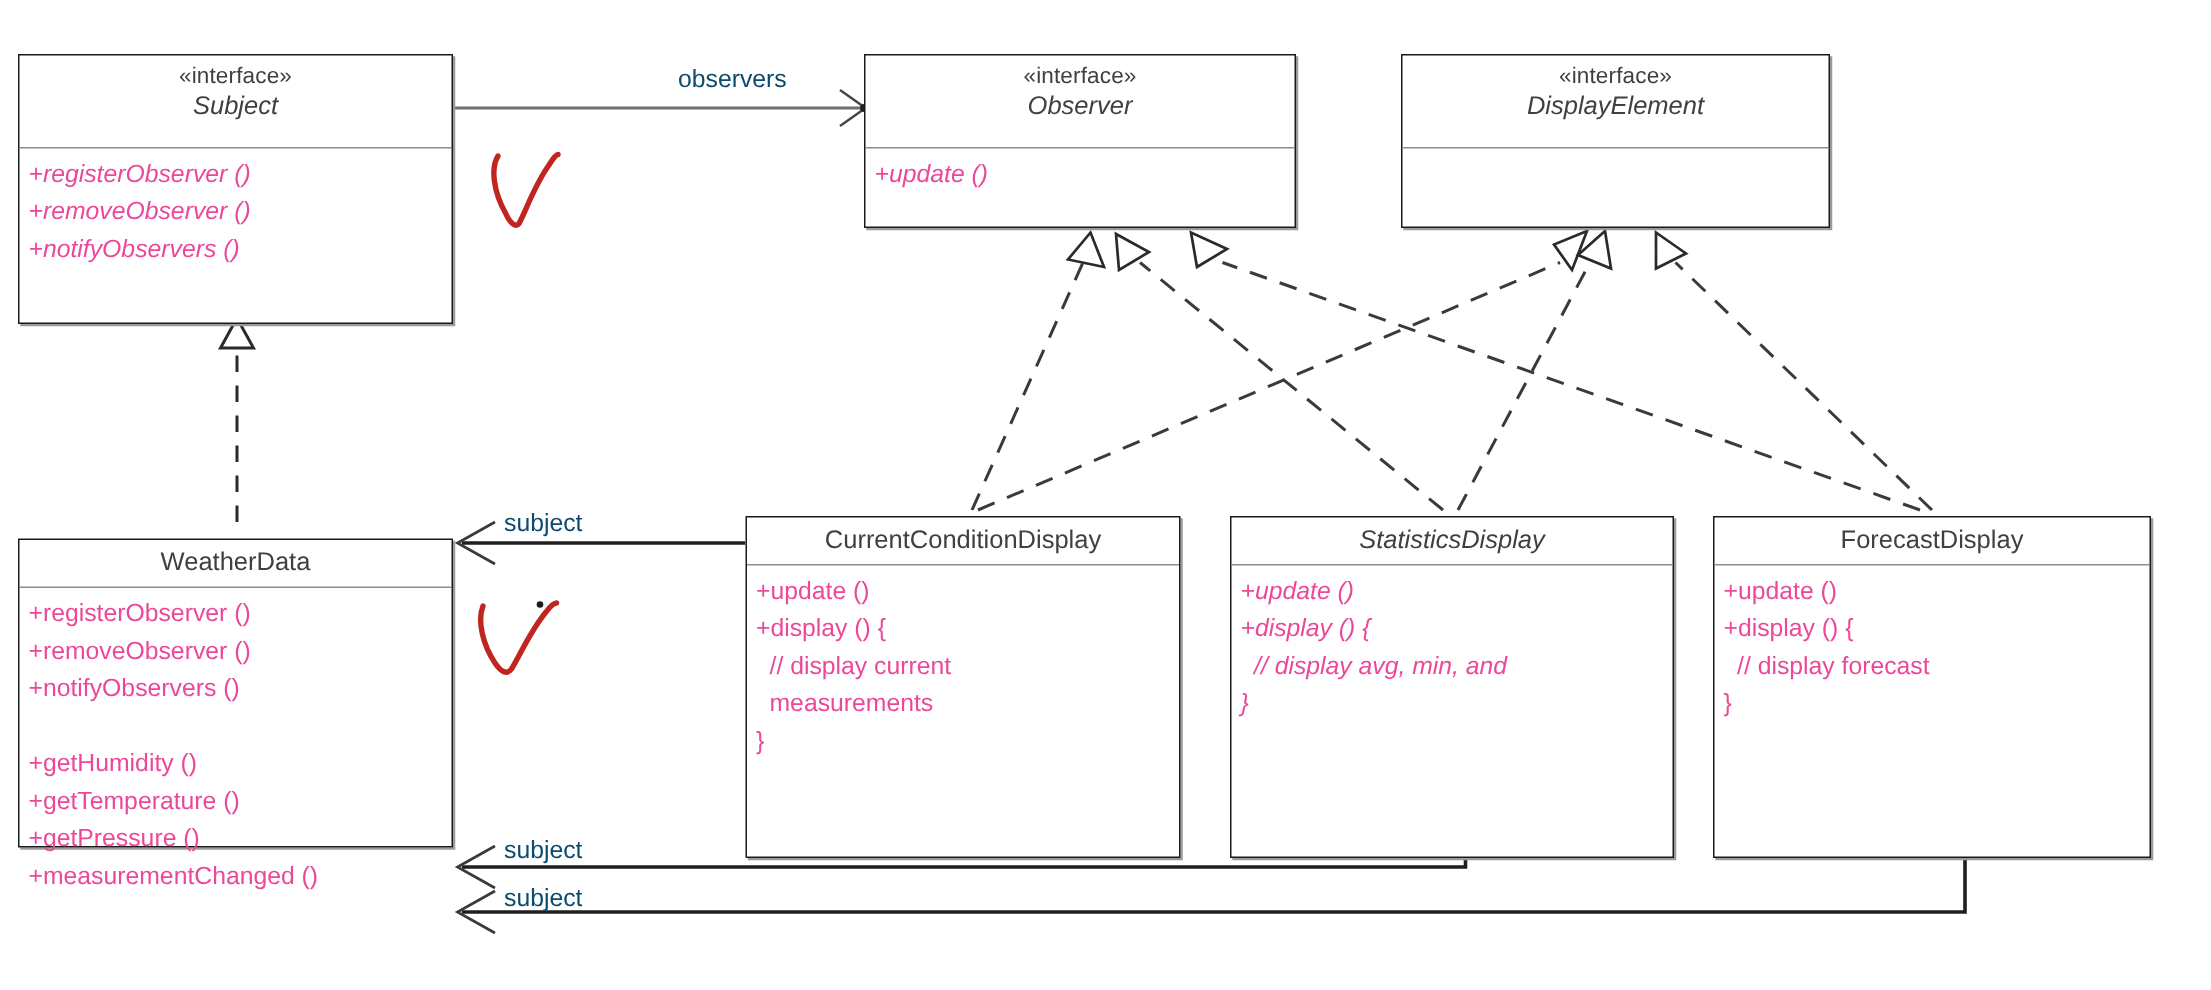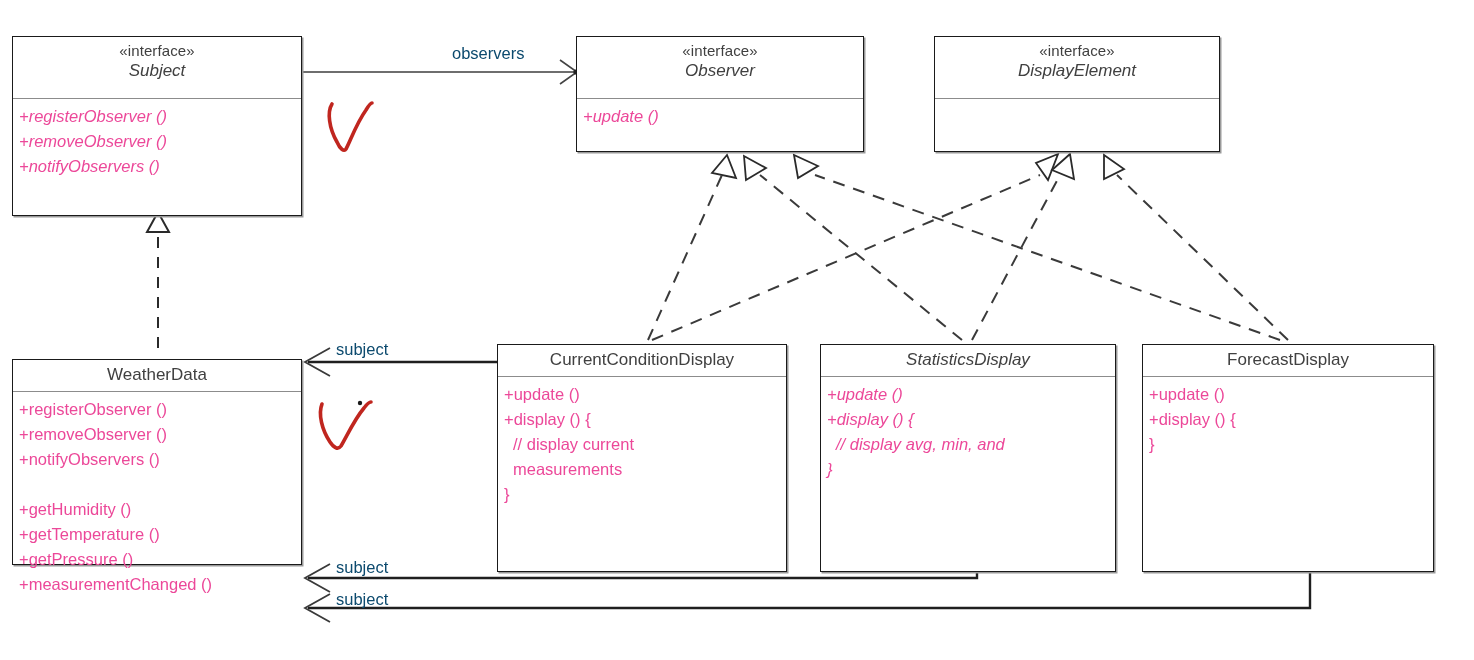--- a/index.html
+++ b/index.html
@@ -229,20 +229,21 @@
     </div>
   </div>
 
   <div class="uml-box" style="left:1142px; top:344px; width:292px; height:228px;">
     <div class="uml-head" style="height:32px;">
       <span class="cls-name">ForecastDisplay</span>
     </div>
     <div class="uml-body">
       <div class="member">+update ()</div>
       <div class="member">+display () {</div>
+      <div class="member indent">// display forecast</div>
       <div class="member">}</div>
     </div>
   </div>
 
   <div class="edge-label" style="left:452px; top:44px;">observers</div>
 
   <div class="edge-label" style="left:336px; top:340px;">subject</div>
 
   <div class="edge-label" style="left:336px; top:558px;">subject</div>
 

